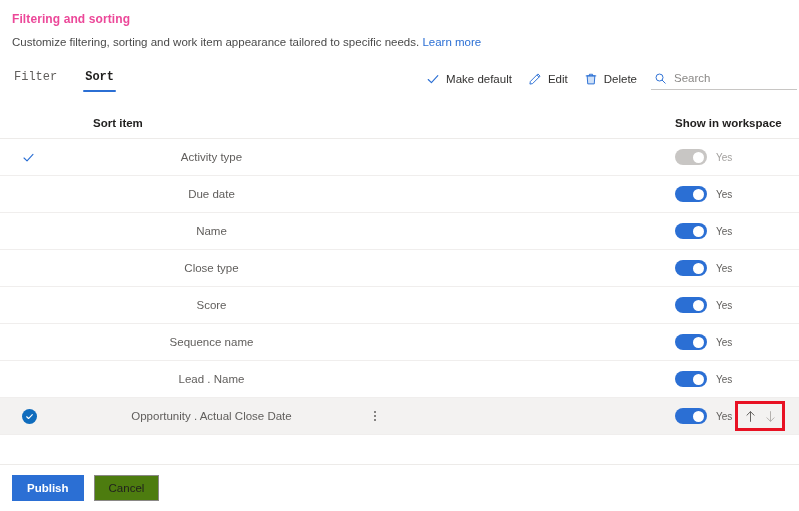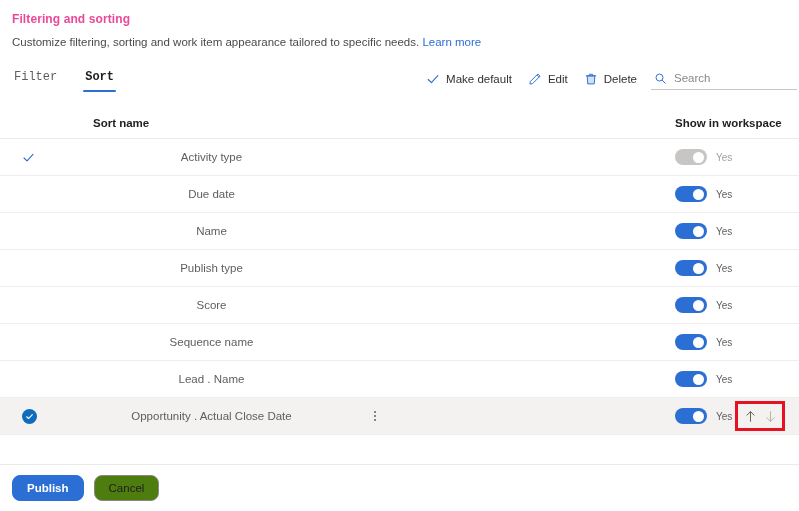--- a/index.html
+++ b/index.html
@@ -291,21 +291,21 @@
     align-items: center;
     padding-left: 12px;
     gap: 10px;
     background: #ffffff;
   }
   .btn {
     font-size: 11.5px;
     font-family: "Liberation Sans", sans-serif;
     padding: 0 14px;
     height: 26px;
-    border-radius: 8px;
+    border-radius: 0;
     cursor: pointer;
     display: inline-flex;
     align-items: center;
     justify-content: center;
   }
   .btn-primary {
     background: #2b6fd4;
     color: #ffffff;
     border: 1px solid #2b6fd4;
     font-weight: 600;
@@ -378,21 +378,21 @@
       <input type="text" placeholder="Search" style="">
     </div>
 
   </div>
 </div>
 
 <div class="table">
 
   <div class="table-head">
     <div class="head-check"></div>
-    <div class="head-name">Sort name</div>
+    <div class="head-name">Sort item</div>
     <div class="col-more"></div>
     <div class="col-spacer"></div>
     <div class="head-ws">Show in workspace</div>
   </div>
 
   <div id="rows-container">
       <div class="row">
         <div class="col-check">
           <span class="default-check">
             <svg width="13" height="13" viewBox="0 0 16 16" fill="none">
@@ -429,21 +429,21 @@
         <div class="col-spacer"></div>
         <div class="col-toggle">
           <div class="toggle">
             <span class="knob"></span>
           </div>
           <span class="toggle-label">Yes</span>
         </div>
       </div>
       <div class="row">
         <div class="col-check"></div>
-        <div class="col-name">Publish type</div>
+        <div class="col-name">Close type</div>
         <div class="col-more"></div>
         <div class="col-spacer"></div>
         <div class="col-toggle">
           <div class="toggle">
             <span class="knob"></span>
           </div>
           <span class="toggle-label">Yes</span>
         </div>
       </div>
       <div class="row">

